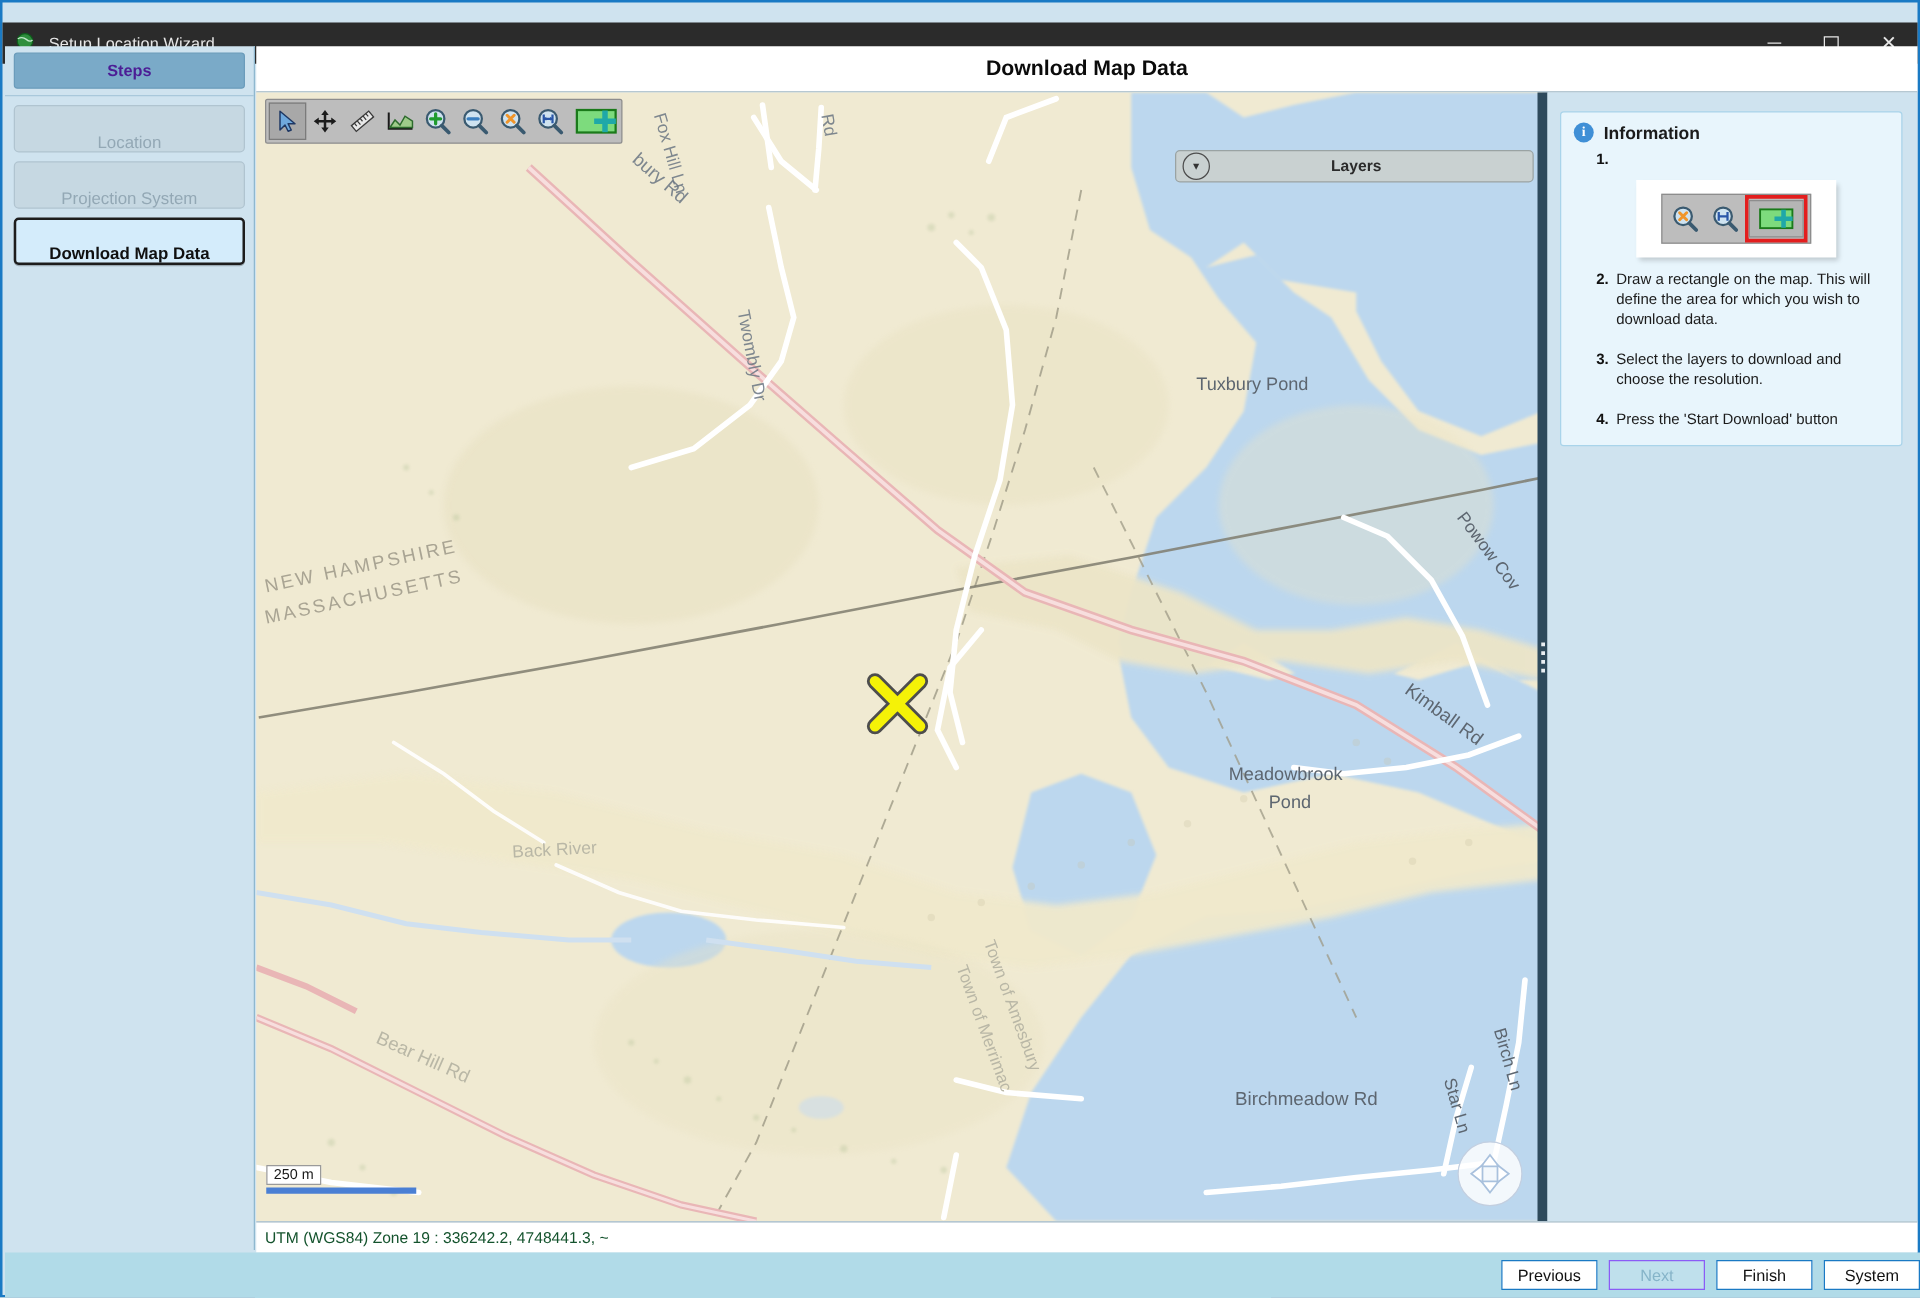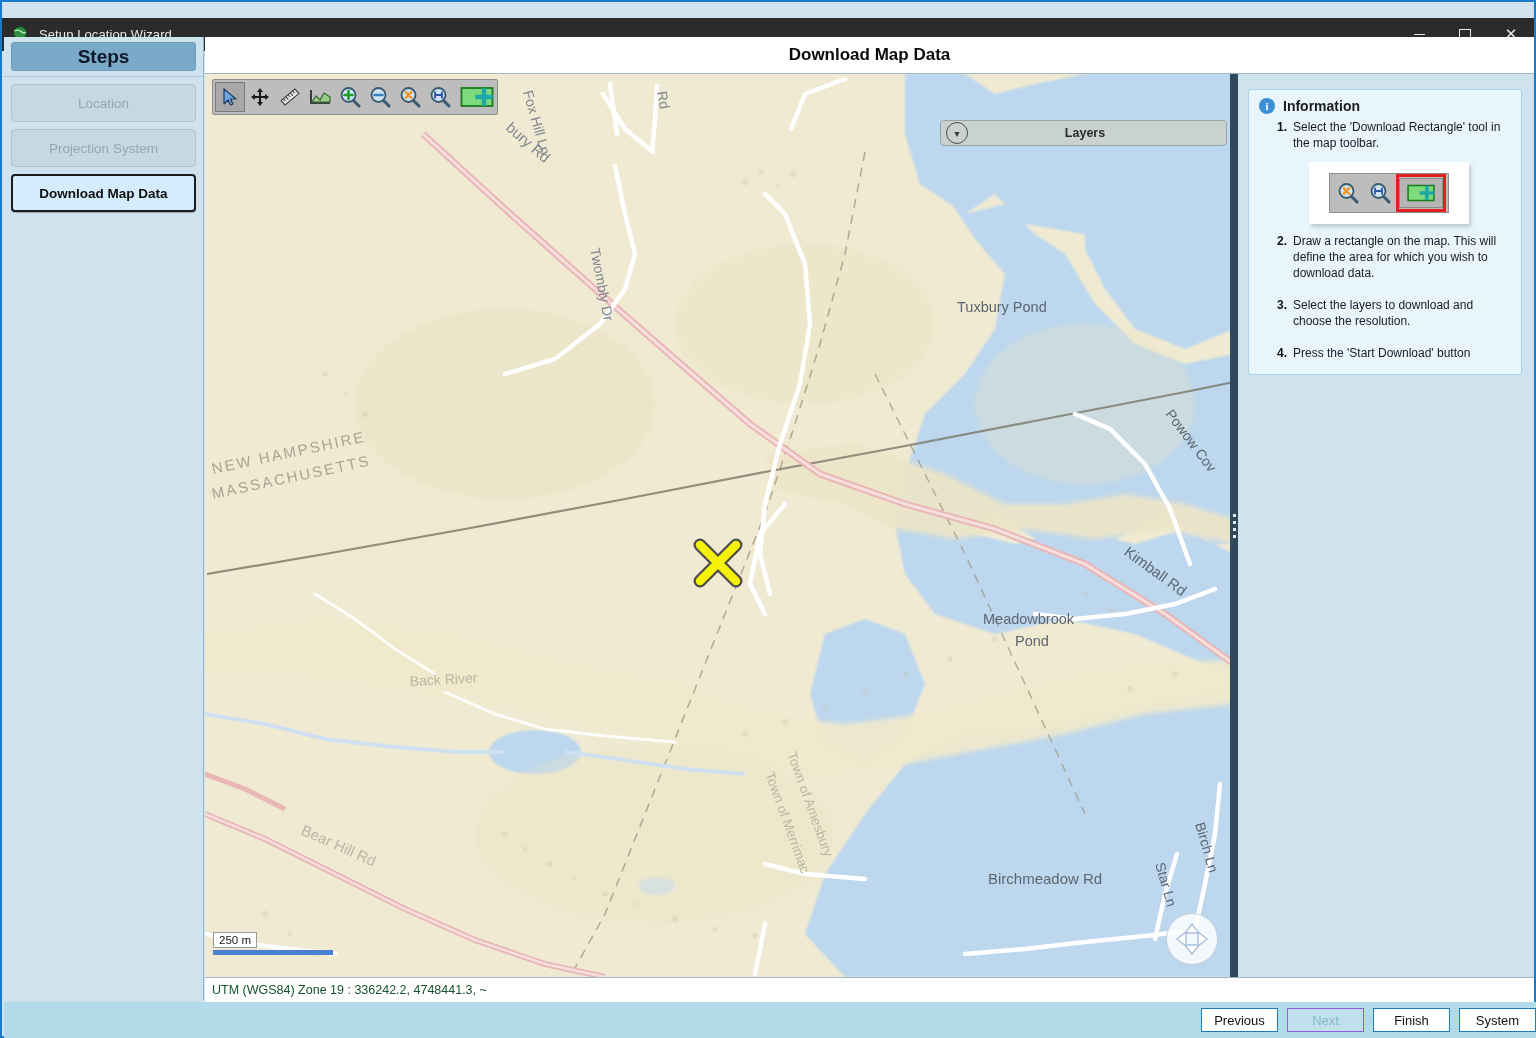--- a/index.html
+++ b/index.html
@@ -22,23 +22,23 @@
           color:#e8e8e8;font-size:14px;line-height:1;}
   .glyph-min{width:11px;height:1px;background:#e8e8e8;display:block;}
   .glyph-max{width:10px;height:10px;border:1px solid #e8e8e8;display:block;}
   .glyph-close{font-size:15px;font-family:"DejaVu Sans",sans-serif;}
 
   
   .sidebar{position:absolute;left:2px;top:35px;width:200px;height:963px;background:#cfe3ef;
            border-right:1px solid #8fb8cf;box-sizing:border-box;}
   .steps-hdr{margin:5px 7px 0 7px;height:27px;background:#7aaac8;border:1px solid #6b9cbb;
              border-radius:3px;display:flex;align-items:center;justify-content:center;
-             color:#0f172a;font-weight:bold;font-size:19px;}
+             color:#4c1d95;font-weight:bold;font-size:13px;}
   .steps-sep{margin-top:5px;height:1px;background:#a9c8db;}
-  .step{margin:7px;height:38px;border-radius:4px;display:flex;align-items:center;
+  .step{margin:7px;height:38px;border-radius:4px;display:flex;align-items:flex-end;
         justify-content:center;font-size:13.5px;box-sizing:border-box;}
   .step.disabled{background:#c6d8e2;border:1px solid #b0c4d0;color:#93a8b5;}
   .step.active{background:#d4ecfb;border:2px solid #1d1d1d;color:#101010;font-weight:bold;
                box-shadow:0 1px 0 rgba(0,0,0,.25);}
 
   
   .header{position:absolute;left:203px;top:35px;width:1329px;height:37px;background:#ffffff;
           display:flex;align-items:center;justify-content:center;
           border-bottom:1px solid #9fb6c4;box-sizing:border-box;}
   .header h1{margin:0;font-size:17px;font-weight:bold;color:#0b0b0b;}
@@ -429,21 +429,20 @@
 
   <div class="rightpanel">
     <div class="infobox">
       <div class="info-hdr">
         <span class="info-i">i</span>
         <span class="info-title">Information</span>
       </div>
 
       <div class="info-item">
         <span class="info-num">1.</span>
-        <span class="info-txt">Select the 'Download Rectangle' tool in the map toolbar.</span>
       </div>
 
       <div class="info-fig">
         <div class="fig-strip">
           <div class="fig-btn">
             <svg width="22" height="22" viewBox="0 0 22 22">
               <circle cx="9.5" cy="9" r="7" fill="#cfe3f0" stroke="#3a5a70" stroke-width="1.8"></circle>
               <path d="M14.5,14.5 L20,20" stroke="#3a5a70" stroke-width="3" stroke-linecap="round"></path>
               <path d="M6.7,6.2 L12.3,11.8 M12.3,6.2 L6.7,11.8" stroke="#f0952a" stroke-width="2.4" stroke-linecap="round"></path>
             </svg>

